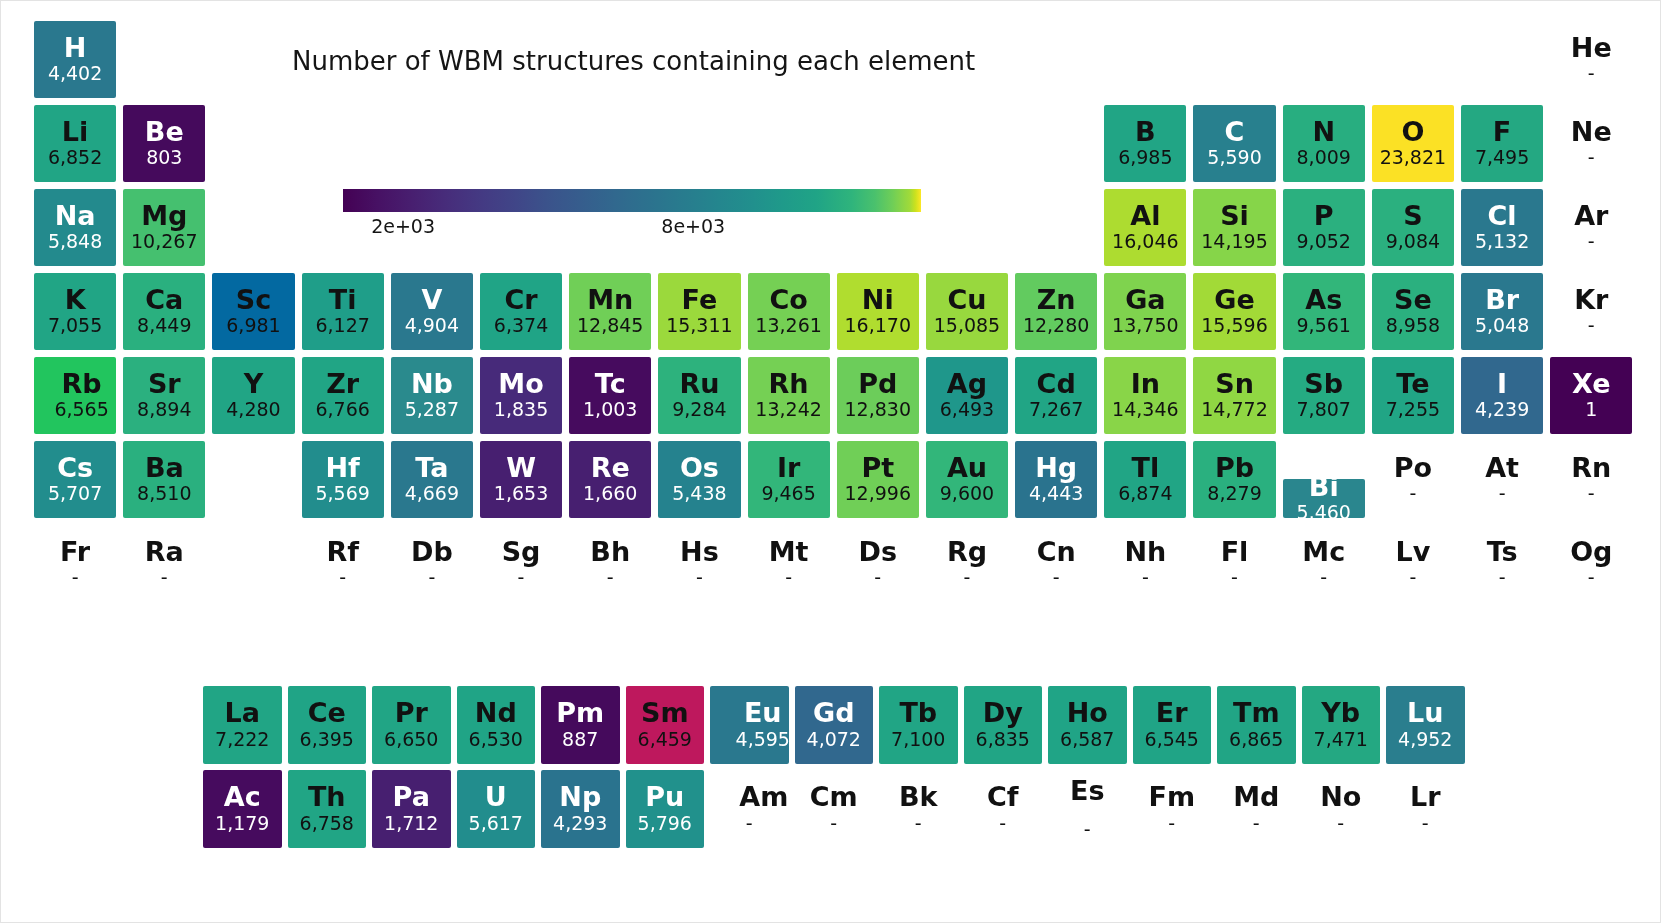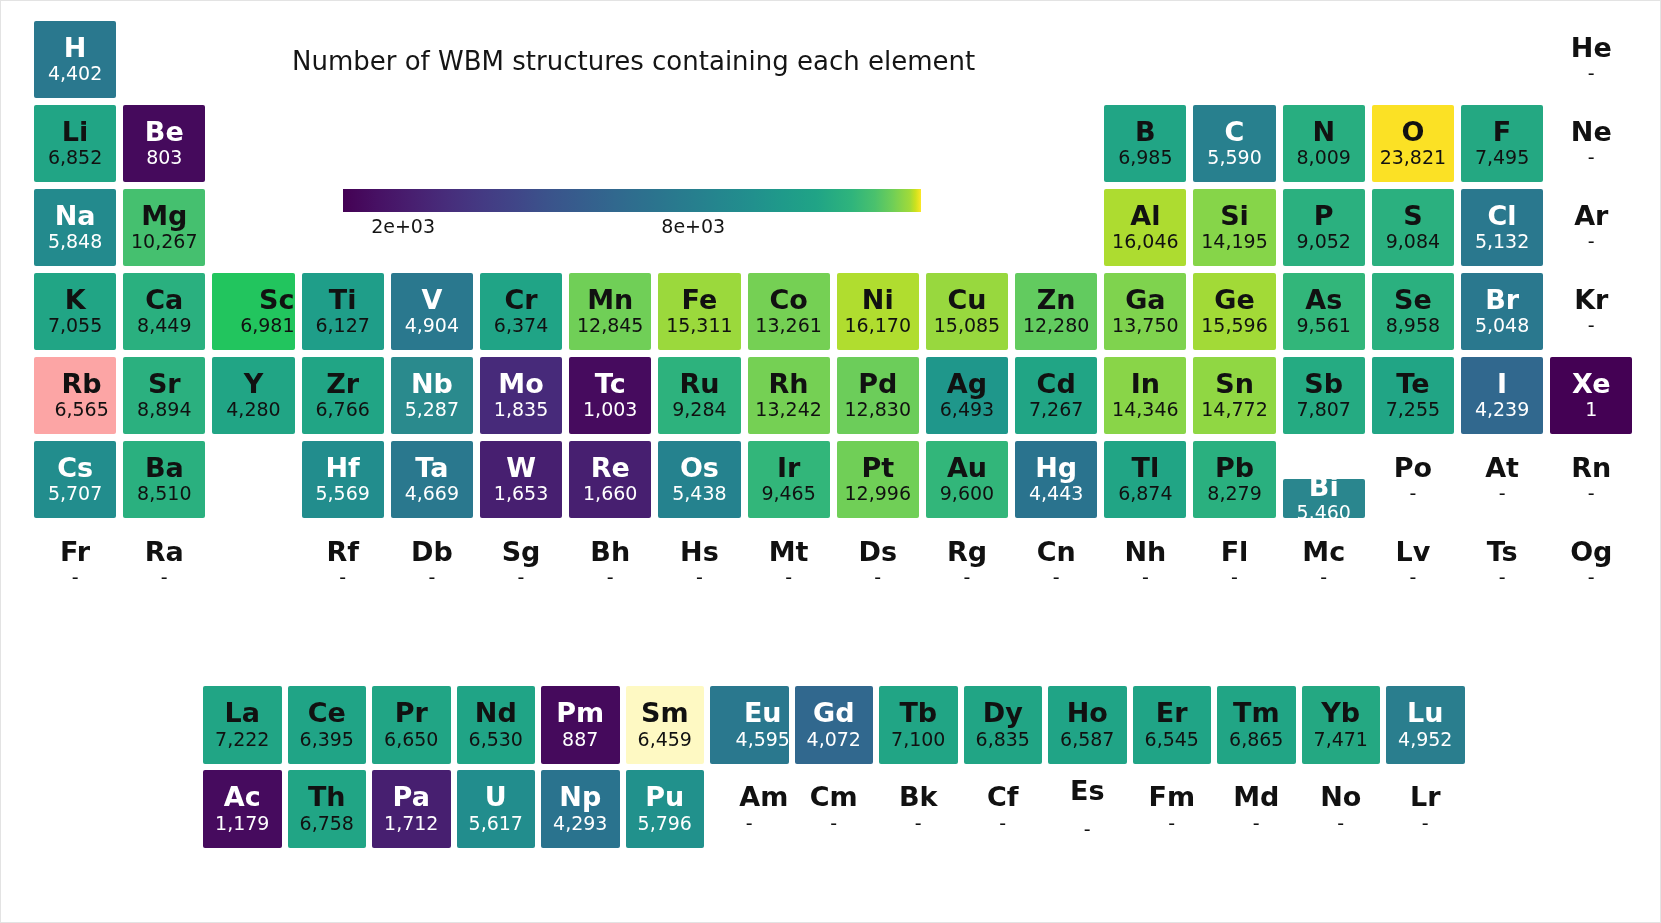--- a/index.html
+++ b/index.html
@@ -203,21 +203,21 @@
         <div class="val" style="color: rgb(17, 17, 17);">-</div>
       </div>
       <div class="cell" style="background: rgb(33, 165, 133); grid-area: 4 / 1;">
         <div class="sym" style="color: rgb(17, 17, 17);">K</div>
         <div class="val" style="color: rgb(17, 17, 17);">7,055</div>
       </div>
       <div class="cell" style="background: rgb(42, 176, 127); grid-area: 4 / 2;">
         <div class="sym" style="color: rgb(17, 17, 17);">Ca</div>
         <div class="val" style="color: rgb(17, 17, 17);">8,449</div>
       </div>
-      <div class="cell" style="background: #22c55e; grid-area: 4 / 3; align-items: flex-end;">
+      <div class="cell" style="background: #0369a1; grid-area: 4 / 3;">
         <div class="sym" style="color: rgb(17, 17, 17);">Sc</div>
         <div class="val" style="color: rgb(17, 17, 17);">6,981</div>
       </div>
       <div class="cell" style="background: rgb(31, 158, 137); grid-area: 4 / 4;">
         <div class="sym" style="color: rgb(17, 17, 17);">Ti</div>
         <div class="val" style="color: rgb(17, 17, 17);">6,127</div>
       </div>
       <div class="cell" style="background: rgb(42, 120, 142); grid-area: 4 / 5;">
         <div class="sym" style="color: rgb(255, 255, 255);">V</div>
         <div class="val" style="color: rgb(255, 255, 255);">4,904</div>
@@ -267,21 +267,21 @@
         <div class="val" style="color: rgb(17, 17, 17);">8,958</div>
       </div>
       <div class="cell" style="background: rgb(42, 120, 142); grid-area: 4 / 17;">
         <div class="sym" style="color: rgb(255, 255, 255);">Br</div>
         <div class="val" style="color: rgb(255, 255, 255);">5,048</div>
       </div>
       <div class="cell empty" style="grid-area: 4 / 18;">
         <div class="sym" style="color: rgb(17, 17, 17);">Kr</div>
         <div class="val" style="color: rgb(17, 17, 17);">-</div>
       </div>
-      <div class="cell" style="background: #fca5a5; grid-area: 5 / 1; padding-left: 13px;">
+      <div class="cell" style="background: #22c55e; grid-area: 5 / 1; padding-left: 13px;">
         <div class="sym" style="color: rgb(17, 17, 17);">Rb</div>
         <div class="val" style="color: rgb(17, 17, 17);">6,565</div>
       </div>
       <div class="cell" style="background: rgb(43, 176, 127); grid-area: 5 / 2;">
         <div class="sym" style="color: rgb(17, 17, 17); text-align: right;">Sr</div>
         <div class="val" style="color: rgb(17, 17, 17);">8,894</div>
       </div>
       <div class="cell" style="background: rgb(33, 165, 133); grid-area: 5 / 3;">
         <div class="sym" style="color: rgb(17, 17, 17);">Y</div>
         <div class="val" style="color: rgb(17, 17, 17);">4,280</div>
@@ -497,21 +497,21 @@
         <div class="val" style="color: rgb(17, 17, 17);">6,650</div>
       </div>
       <div class="cell" style="background: rgb(32, 164, 134); grid-area: 1 / 4;">
         <div class="sym" style="color: rgb(17, 17, 17);">Nd</div>
         <div class="val" style="color: rgb(17, 17, 17);">6,530</div>
       </div>
       <div class="cell" style="background: rgb(69, 10, 92); grid-area: 1 / 5;">
         <div class="sym" style="color: rgb(255, 255, 255);">Pm</div>
         <div class="val" style="color: rgb(255, 255, 255);">887</div>
       </div>
-      <div class="cell" style="background: #fef9c3; grid-area: 1 / 6;">
+      <div class="cell" style="background: #be185d; grid-area: 1 / 6;">
         <div class="sym" style="color: rgb(17, 17, 17);">Sm</div>
         <div class="val" style="color: rgb(17, 17, 17);">6,459</div>
       </div>
       <div class="cell" style="background: rgb(42, 120, 142); grid-area: 1 / 7; padding-left: 27px;">
         <div class="sym" style="color: rgb(255, 255, 255);">Eu</div>
         <div class="val" style="color: rgb(255, 255, 255);">4,595</div>
       </div>
       <div class="cell" style="background: rgb(49, 104, 142); grid-area: 1 / 8;">
         <div class="sym" style="color: rgb(255, 255, 255);">Gd</div>
         <div class="val" style="color: rgb(255, 255, 255);">4,072</div>

